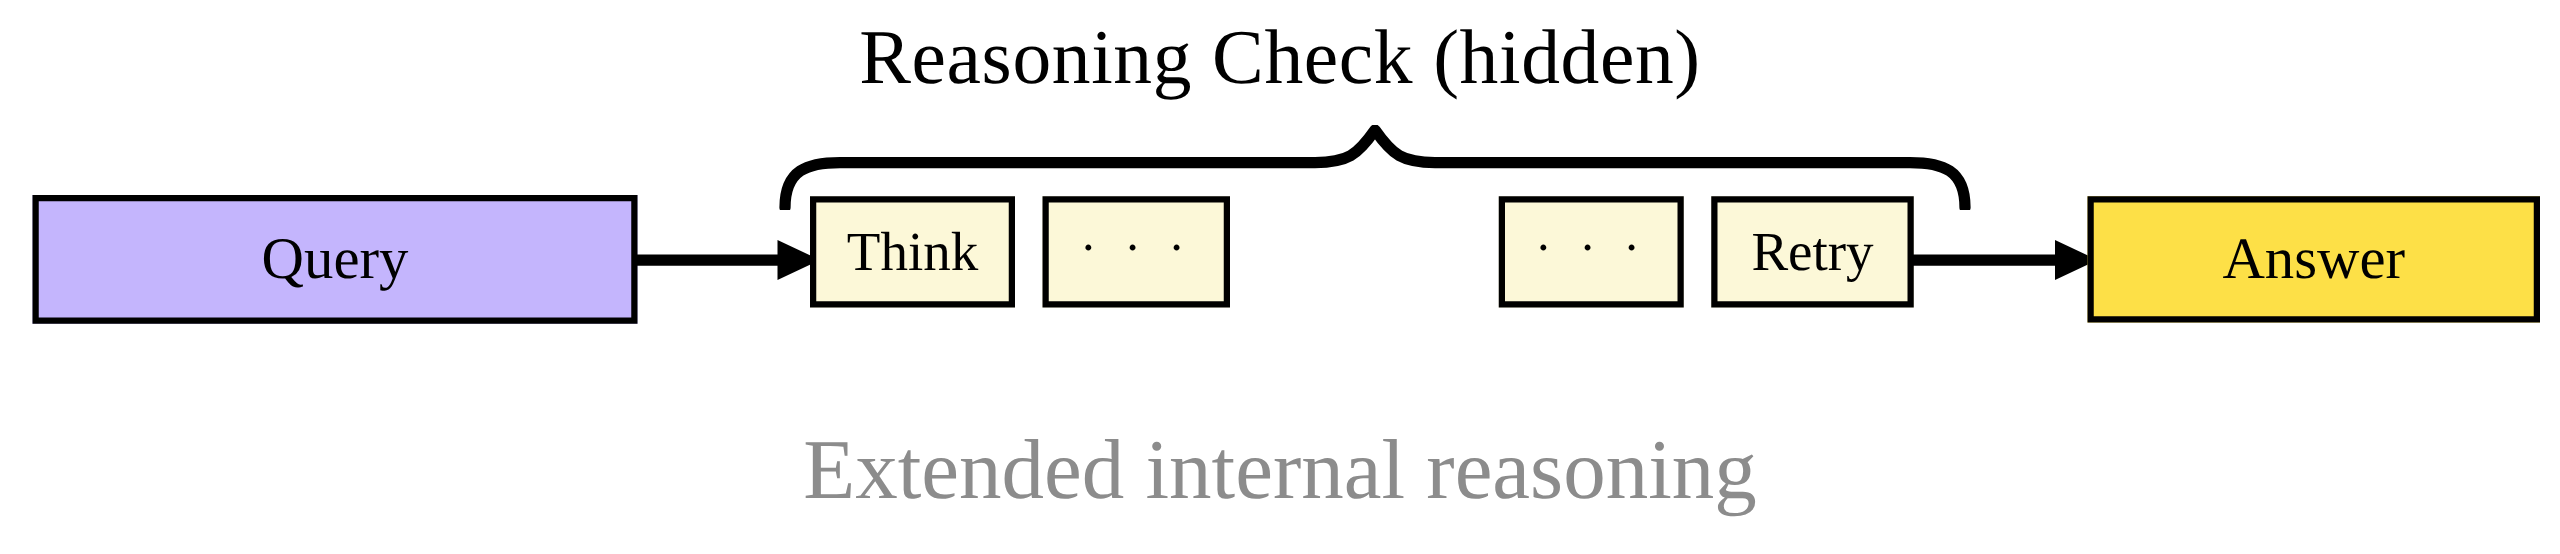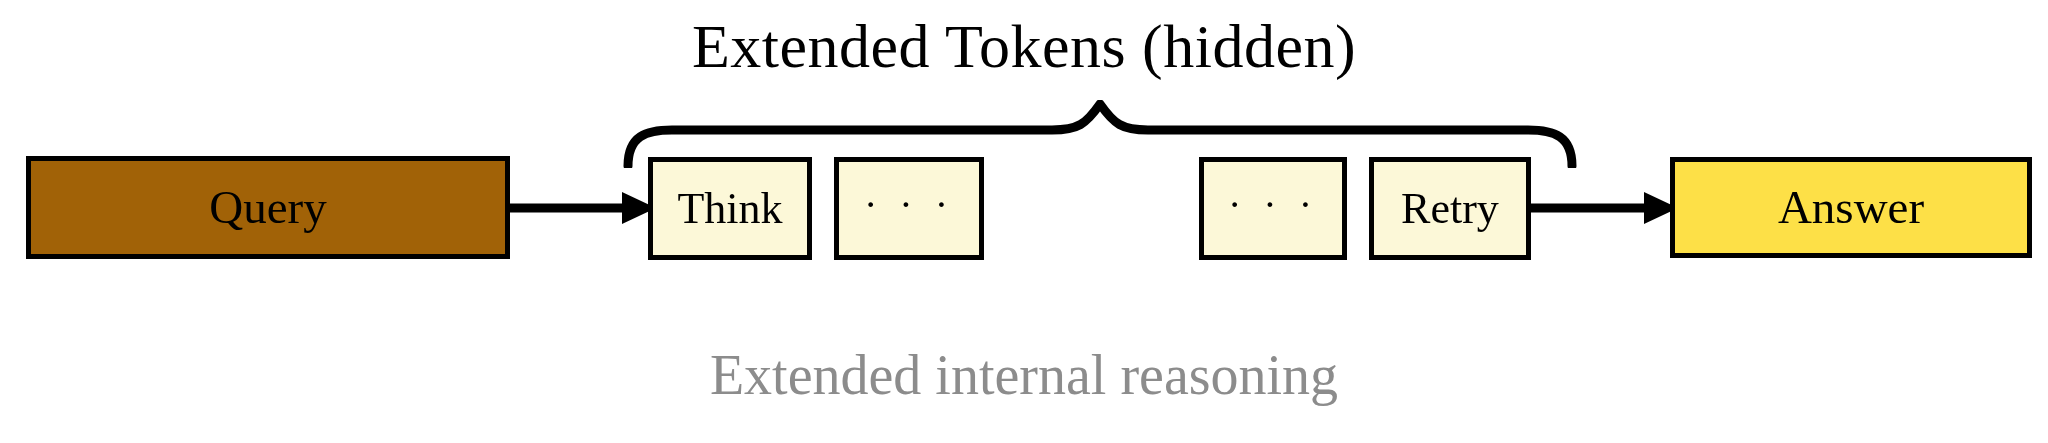--- a/index.html
+++ b/index.html
@@ -55,33 +55,33 @@
     line-height: 1;
     white-space: nowrap;
   }
   .node-label { display: block; }
 
   #node-query {
     left: 26px;
     top: 156px;
     width: 484px;
     height: 103px;
-    background: #a16207;
+    background: #c4b5fd;
   }
   #node-answer {
     left: 1670px;
     top: 157px;
     width: 362px;
     height: 101px;
     background: #fde047;
   }
 
   .reason-box {
     top: 157px;
-    height: 103px;
+    height: 89px;
     background: #fcf8d8;
     font-size: 44px;
   }
   #node-think  { left: 648px;  width: 164px; }
   #node-dots1  { left: 834px;  width: 150px; }
   #node-check  { left: 1003px; width: 174px; }
   #node-dots2  { left: 1199px; width: 148px; }
   #node-retry  { left: 1369px; width: 162px; text-align: center; }
 
   .dots {
@@ -99,32 +99,32 @@
   #arrow-query-think { left: 508px; width: 148px; }
   #arrow-retry-answer { left: 1528px; width: 150px; }
 
   
   #caption {
     position: absolute;
     left: 0;
     top: 342px;
     width: 2048px;
     text-align: center;
-    font-size: 56px;
+    font-size: 68px;
     line-height: 66px;
     color: #8c8c8c;
     white-space: nowrap;
   }
 </style>
 </head>
 <body>
 
 <div id="stage">
 
-  <div id="brace-title">Extended Tokens (hidden)</div>
+  <div id="brace-title">Reasoning Check (hidden)</div>
 
   <svg id="brace-svg" viewBox="0 0 960 68" preserveAspectRatio="none" aria-hidden="true">
     <path d="M 8 66
              C 8 36, 26 30, 52 30
              L 432 30
              C 458 30, 466 24, 480 4
              C 494 24, 502 30, 528 30
              L 908 30
              C 934 30, 952 36, 952 66" fill="none" stroke="#000000" stroke-width="9" stroke-linecap="round" stroke-linejoin="round"></path>
   </svg>

